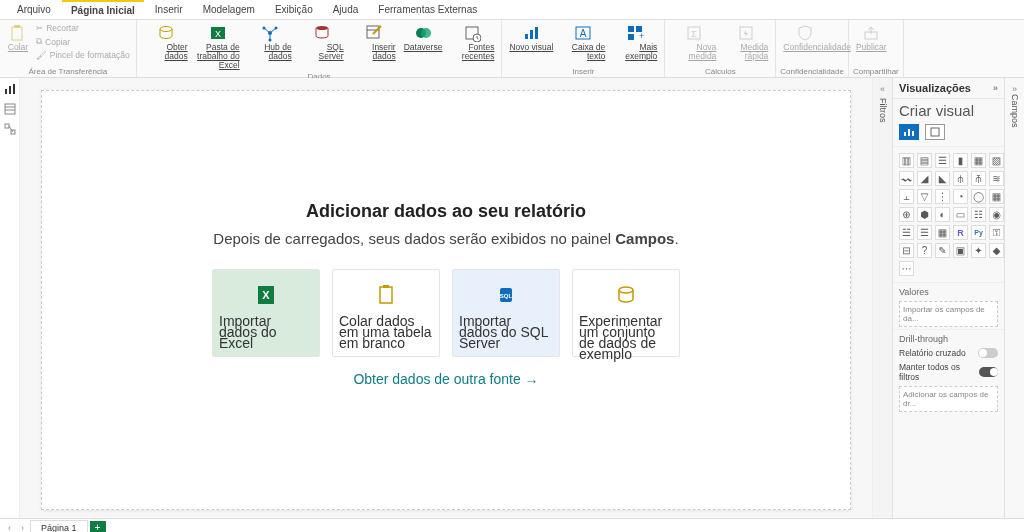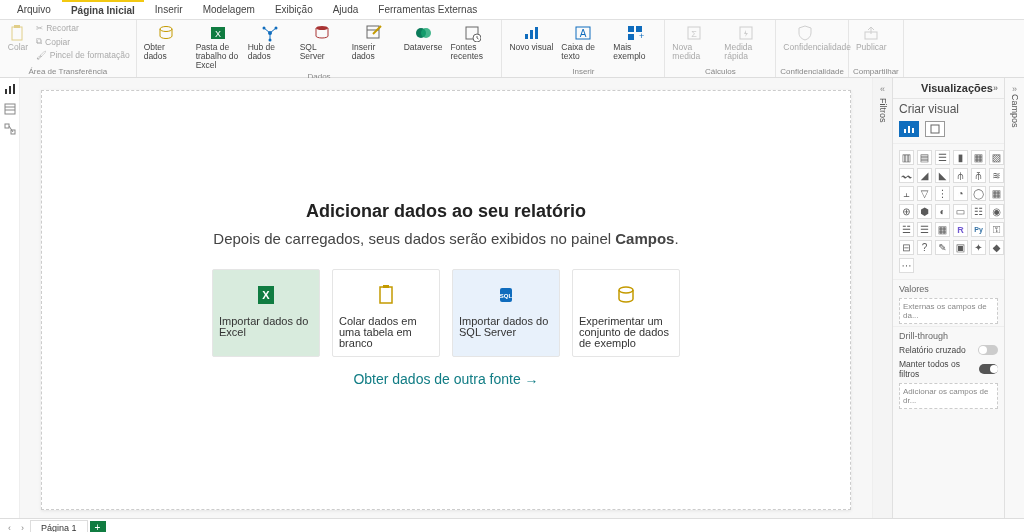--- a/index.html
+++ b/index.html
@@ -8,49 +8,49 @@
 .tabs { display: flex; background: #fff; border-bottom: 1px solid #e0e0e0; height: 20px; align-items: center; padding-left: 8px; gap: 2px; }
 .tab { padding: 3px 9px; font-size: 10px; cursor: pointer; color: #444; }
 .tab.active { background: #fff; border-top: 2px solid #f2c811; font-weight: 600; }
 
 .ribbon { display: flex; background: #fafafa; border-bottom: 1px solid #ddd; height: 58px; }
 .ribbon-group { display: flex; flex-direction: column; border-right: 1px solid #e5e5e5; padding: 2px 4px 0 4px; justify-content: space-between; }
 .ribbon-group-items { display: flex; gap: 2px; align-items: flex-start; }
 .ribbon-btn { display: flex; flex-direction: column; align-items: center; justify-content: flex-start; padding: 2px 3px; cursor: pointer; min-width: 28px; }
 .ribbon-btn.disabled { opacity: 0.45; cursor: default; }
 .ribbon-btn .icon { width: 18px; height: 18px; display: flex; align-items: center; justify-content: center; margin-bottom: 1px; }
-.ribbon-btn .label { font-size: 8.5px; line-height: 9px; text-align: left; max-width: 44px; color: #444; }
+.ribbon-btn .label { font-size: 8.5px; line-height: 9px; text-align: right; max-width: 44px; color: #444; text-decoration: underline; }
 .ribbon-small { display: flex; flex-direction: column; gap: 1px; }
 .ribbon-small-item { display: flex; align-items: center; gap: 3px; font-size: 8.5px; color: #444; padding: 1px 2px; }
 .ribbon-small-item.disabled { opacity: 0.45; }
 .ribbon-group-title { font-size: 8px; color: #888; text-align: center; padding-bottom: 1px; }
 
 .workspace { display: flex; height: 440px; }
 .left-tools { width: 20px; background: #fff; border-right: 1px solid #eee; display: flex; flex-direction: column; align-items: center; padding-top: 4px; gap: 6px; }
 .left-tool { width: 14px; height: 14px; cursor: pointer; display:flex; align-items:center; justify-content:center; }
 
 .canvas-area { flex: 1; background: #f7f7f7; display: flex; align-items: flex-end; justify-content: center; padding: 8px; position: relative; overflow:hidden; }
 .report-page { background: #fff; border: 1px dashed #ccc; width: 810px; height: 420px; box-shadow: 0 1px 3px rgba(0,0,0,0.08); position: relative; display:flex; flex-direction:column; align-items:center; padding-top:110px; }
 .add-title { font-size: 18px; font-weight: 600; color: #222; }
 .add-sub { font-size: 15px; color: #444; margin-top: 8px; }
 .add-sub b { font-weight: 600; }
 .cards { display: flex; gap: 12px; margin-top: 22px; }
 .card { width: 108px; height: 88px; border: 1px solid #e5e5e5; border-radius: 2px; display: flex; flex-direction: column; align-items: center; padding: 10px 6px; cursor: pointer; background:#fff; }
 .card.green { background: #d8ebdd; }
 .card.blue { background: #e8f1fb; }
 .card .cicon { width: 22px; height: 22px; margin-top:4px; margin-bottom:10px; display:flex; align-items:center; justify-content:center; }
-.card .clabel { font-size: 11px; text-align: left; color: #333; line-height: 11px; width:100%; }
+.card .clabel { font-size: 14px; text-align: left; color: #333; line-height: 11px; width:100%; }
 .other-link { color: #107c84; font-size: 14px; margin-top: 14px; cursor: pointer; }
 
 .filters-strip { width: 20px; border-left: 1px solid #eee; background:#f4f4f4; display:flex; flex-direction:column; align-items:center; padding-top:6px; gap:4px; }
 .filters-label { writing-mode: vertical-rl; font-size: 9px; color:#555; }
 
 .viz-pane { width: 112px; border-left: 1px solid #e0e0e0; background: #f8f8f8; display: flex; flex-direction: column; }
-.pane-header { font-size: 11px; font-weight: 600; padding: 4px 6px; border-bottom:1px solid #e5e5e5; display:flex; align-items:center; justify-content:flex-end; }
-.pane-sub { font-size: 12px; padding: 3px 6px; color:#555; }
+.pane-header { font-size: 11px; font-weight: 600; padding: 4px 6px; border-bottom:1px solid #e5e5e5; display:flex; align-items:center; justify-content:space-between; }
+.pane-sub { font-size: 15px; padding: 3px 6px; color:#555; }
 .mode-row { display:flex; gap:6px; padding:2px 6px 6px 6px; border-bottom:1px solid #eee; }
 .mode-chip { width:20px; height:16px; border:1px solid #999; background:#fff; cursor:pointer; display:flex; align-items:center; justify-content:center; }
 .mode-chip.active { background:#106ebe; border-color:#106ebe; }
 .viz-grid { display:grid; grid-template-columns: repeat(6, 15px); gap:3px; padding:6px; }
 .viz-cell { width:15px; height:15px; cursor:pointer; display:flex; align-items:center; justify-content:center; color:#5a5a5a; font-size:10px; background:#fff; border:1px solid #ddd; }
 .viz-cell.py { color:#3572A5; font-weight:700; font-size:7px; }
 .viz-cell.r { color:#7159d1; font-weight:700; font-size:9px; }
 .section-label { font-size:9px; color:#666; padding:4px 6px 2px 6px; border-top:1px solid #eee; }
 .field-well { margin:2px 6px; background:#fff; border:1px dashed #ccc; font-size:8px; padding:3px; color:#888; }
 .drill-row { display:flex; justify-content:space-between; align-items:center; padding:2px 6px; font-size:8.5px; color:#444; }
@@ -408,21 +408,21 @@
       <div class="viz-cell">⚿</div>
       <div class="viz-cell">⊟</div>
       <div class="viz-cell">?</div>
       <div class="viz-cell">✎</div>
       <div class="viz-cell">▣</div>
       <div class="viz-cell">✦</div>
       <div class="viz-cell">◆</div>
       <div class="viz-cell">⋯</div>
     </div>
     <div class="section-label">Valores</div>
-    <div class="field-well">Externas os campos de da...</div>
+    <div class="field-well">Importar os campos de da...</div>
     <div class="section-label">Drill-through</div>
     <div class="drill-row">
       <span>Relatório cruzado</span>
       <span class="toggle"></span>
     </div>
     <div class="drill-row">
       <span>Manter todos os filtros</span>
       <span class="toggle on"></span>
     </div>
     <div class="field-well">Adicionar os campos de dr...</div>

